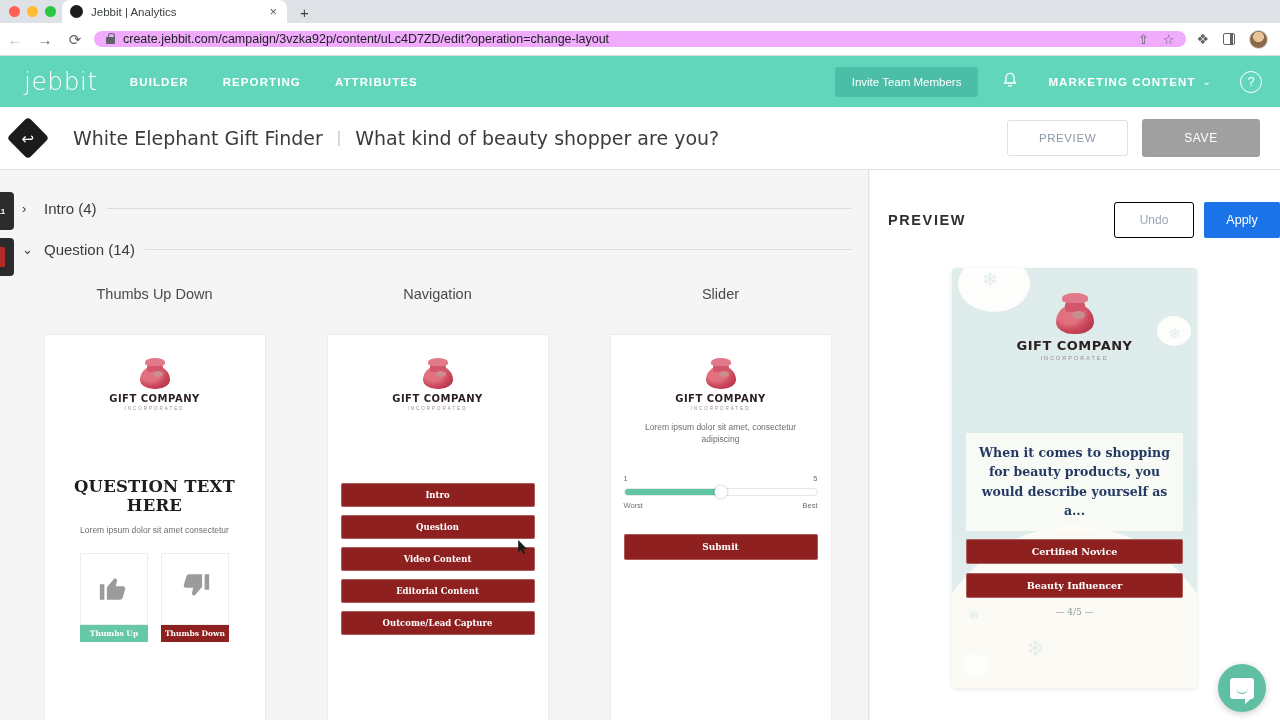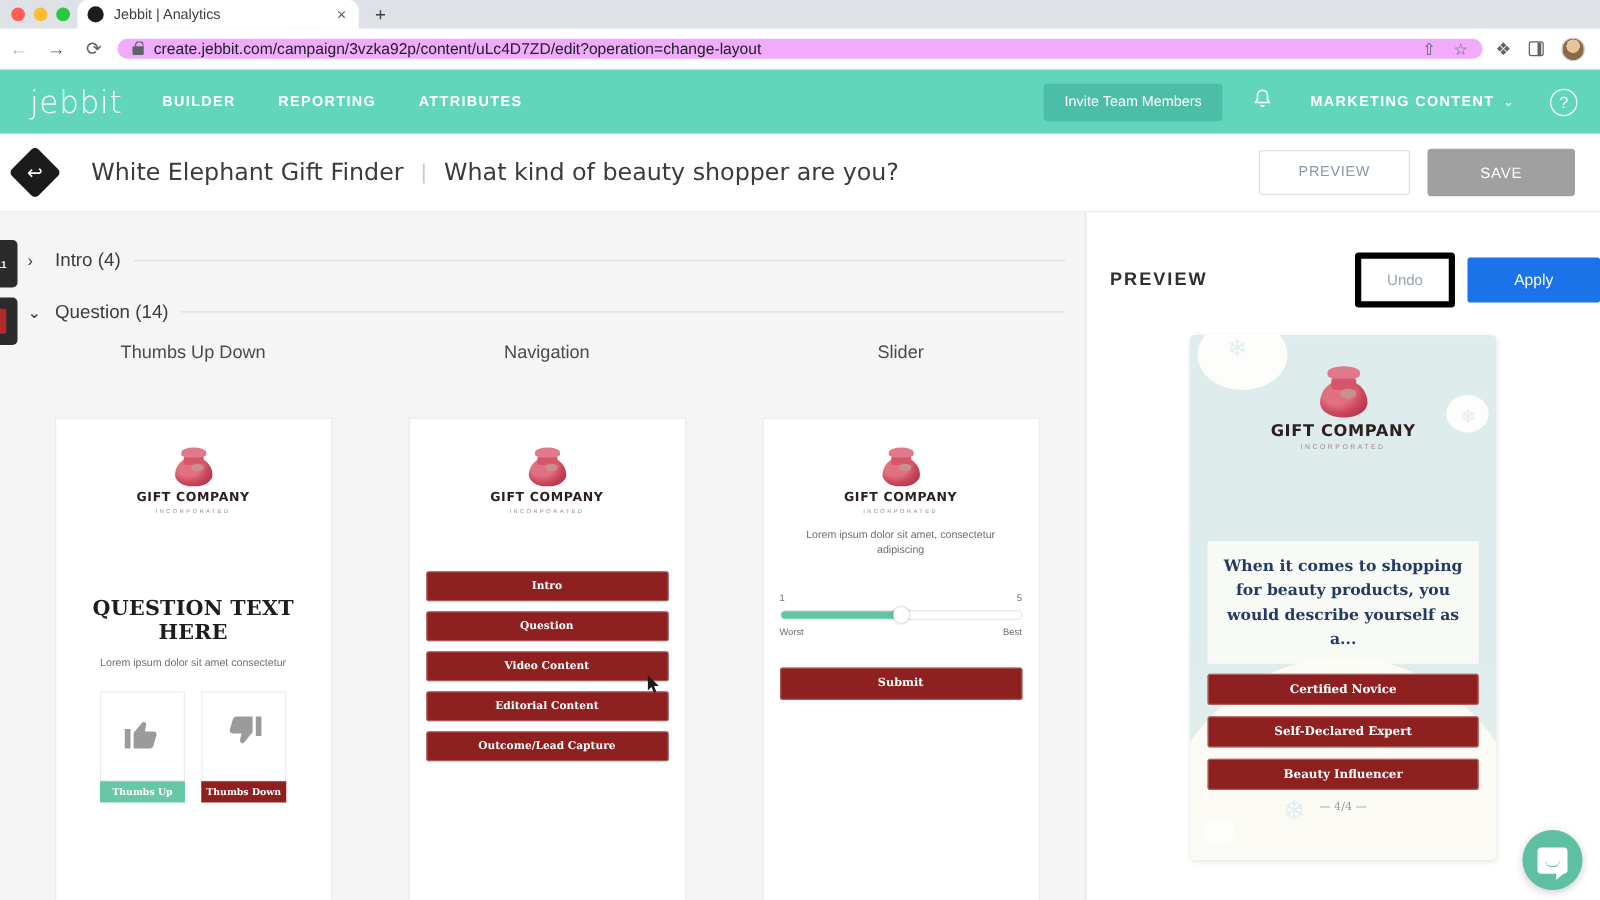--- a/index.html
+++ b/index.html
@@ -181,21 +181,21 @@
     position: absolute; left: 22px; width: 830px;
     display: flex; align-items: center; gap: 10px;
   }
   .section-row.intro { top: 30px; }
   .section-row.question { top: 71px; }
   .chev { color: #3b3b3b; font-size: 13px; width: 12px; }
   .section-label { font-size: 15px; color: #3b3b3b; white-space: nowrap; }
   .section-rule { flex: 1 1 auto; height: 1px; background: #dcdcdc; }
 
   .card-headers {
-    position: absolute; top: 104px; left: 0; width: 869px;
+    position: absolute; top: 116px; left: 0; width: 869px;
     display: flex;
   }
   .card-col { width: 257px; margin-left: 26px; }
   .card-head {
     font-size: 14.5px; color: #4a4a4a; text-align: center;
     width: 220px; margin: 0 auto 22px;
   }
 
   .cards { position: absolute; top: 165px; left: 0; width: 869px; display: flex; }
   .phone {
@@ -246,21 +246,21 @@
     display: flex; align-items: center; justify-content: center;
   }
   .thumb-glyph { font-size: 34px; color: #9b9b9b; line-height: 1; }
   .thumb-label {
     font-size: 7.5px; color: #fff; text-align: center; padding: 4px 0;
     font-family: "DejaVu Serif", serif; font-weight: bold;
   }
   .thumb-label.up { background: #66c7a9; }
   .thumb-label.down { background: #8e2020; }
 
-  .nav-list { margin-top: 46px; padding: 0 13px; }
+  .nav-list { margin-top: 72px; padding: 0 13px; }
   .nav-item {
     background: #8e2020; color: #fff; font-size: 8.5px; text-align: center;
     padding: 7px 0; margin-bottom: 8px; border-radius: 2px;
     font-family: "DejaVu Serif", serif; font-weight: bold;
     box-shadow: inset 0 0 0 1px rgba(255,255,255,.25);
   }
 
   .slider-title {
     margin-top: 55px; text-align: center; font-size: 15px; color: #1d1d1d;
     font-family: "DejaVu Serif", serif; font-weight: bold;
@@ -305,25 +305,25 @@
   }
   .preview-head {
     display: flex; align-items: center; padding: 32px 0 0 18px; gap: 0;
   }
   .preview-label {
     font-size: 14.5px; letter-spacing: 1.6px; color: #2f2f2f; font-weight: bold;
   }
   .preview-actions { margin-left: auto; display: flex; align-items: center; gap: 10px; }
   .undo-btn {
     width: 80px; padding: 10px 0; text-align: center; font-size: 12px;
-    color: #9aa4b1; background: #fff; border: 5px solid #000000; border-radius: 3px;
+    color: #9aa4b1; background: #fff; border: 1px solid #000000; border-radius: 3px;
     font-family: "Liberation Sans", sans-serif;
   }
   .apply-btn {
-    width: 106px; padding: 11px 0; text-align: center; font-size: 12.5px;
+    width: 76px; padding: 11px 0; text-align: center; font-size: 12.5px;
     color: #fff; background: #1a73e8; border: none; border-radius: 2px;
     font-family: "Liberation Sans", sans-serif;
   }
 
   .device {
     position: absolute; left: 82px; top: 98px; width: 245px; height: 420px;
     background: linear-gradient(#dfecec 0%, #dcebeb 55%, #e9f1ef 100%);
     border-radius: 4px; overflow: hidden;
     box-shadow: 0 1px 4px rgba(0,0,0,.10);
   }
@@ -616,25 +616,24 @@
           <div class="brand" style="font-size:13px;">GIFT COMPANY</div>
           <div class="brand-sub" style="font-size:5.5px;">INCORPORATED</div>
         </div>
 
         <div class="dev-q">
           <div class="dev-q-text">When it comes to shopping for beauty products, you would describe yourself as a...</div>
         </div>
 
         <div class="dev-answers">
           <div class="dev-answer">Certified Novice</div>
-          <div class="dev-answer">Self-Declared Expert</div>
           <div class="dev-answer">Beauty Influencer</div>
         </div>
 
-        <div class="dev-pager">— 4/4 —</div>
+        <div class="dev-pager">— 4/5 —</div>
       </div>
 
       <div class="intercom">
         <div class="intercom-bubble">
           <div class="smile"></div>
         </div>
       </div>
     </div>
 
   </div>

